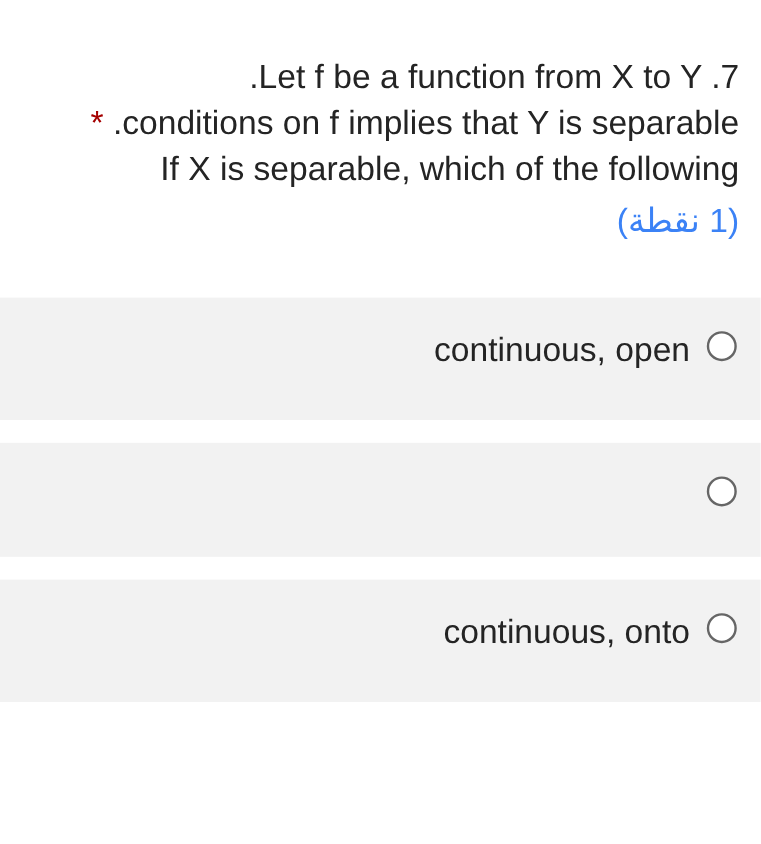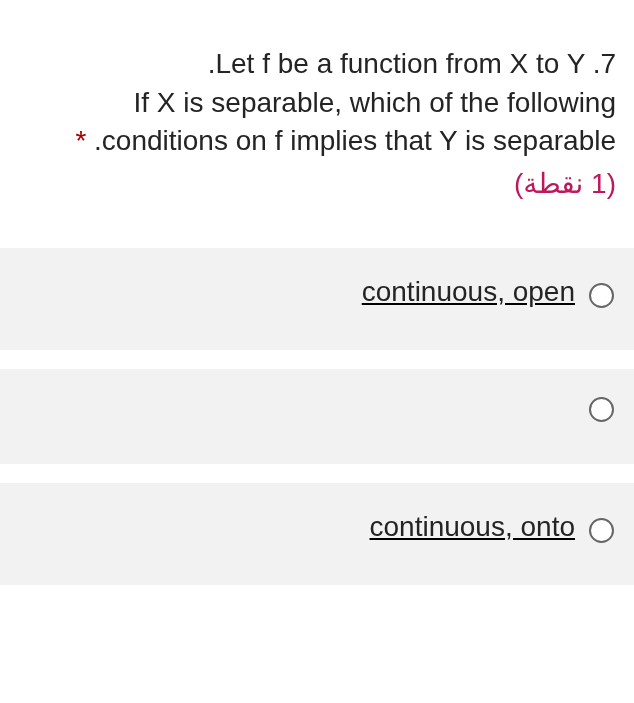--- a/index.html
+++ b/index.html
@@ -30,39 +30,38 @@
     }
     .question-text .line {
       display: block;
       direction: ltr;
       text-align: right;
     }
     .required-star {
       color: #a50000;
     }
     .points {
-      color: #be185d;
+      color: #3b82f6;
       font-size: 28px;
       margin-top: 6px;
       direction: rtl;
       text-align: right;
     }
     .options {
       margin-top: 28px;
     }
     .option {
       background: #f2f2f2;
       padding: 28px 20px 42px 20px;
       margin-bottom: 19px;
       display: flex;
       flex-direction: row-reverse;
-      align-items: flex-end;
+      align-items: flex-start;
       gap: 14px;
       direction: ltr;
-      text-decoration: underline;
     }
     .option:last-child {
       margin-bottom: 0;
     }
     .radio {
       width: 25px;
       height: 25px;
       border: 2px solid #666666;
       border-radius: 50%;
       flex-shrink: 0;
@@ -74,22 +73,22 @@
       text-align: right;
       direction: ltr;
     }
   </style>
 </head>
 <body>
 
 <div class="question-block">
   <div class="question-text">
     <span class="line">.Let f be a function from X to Y .7</span>
+    <span class="line"><span class="required-star">*</span> <span>.conditions on f implies that Y is separable</span></span>
     <span class="line">If X is separable, which of the following</span>
-    <span class="line"><span class="required-star">*</span> <span>.conditions on f implies that Y is separable</span></span>
   </div>
   <div class="points">(1 نقطة)</div>
 </div>
 
 <div class="options">
   <div class="option">
     <div class="radio"></div>
     <div class="option-label">continuous, open</div>
   </div>
   <div class="option">

